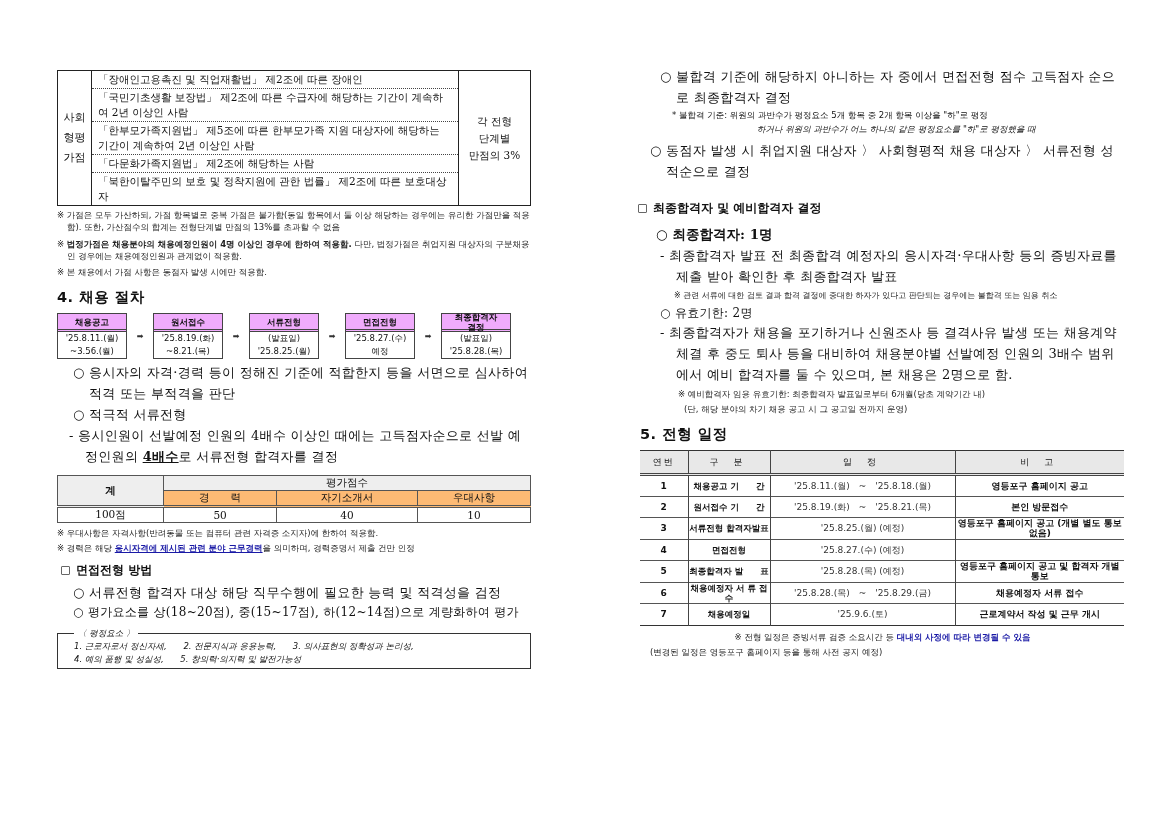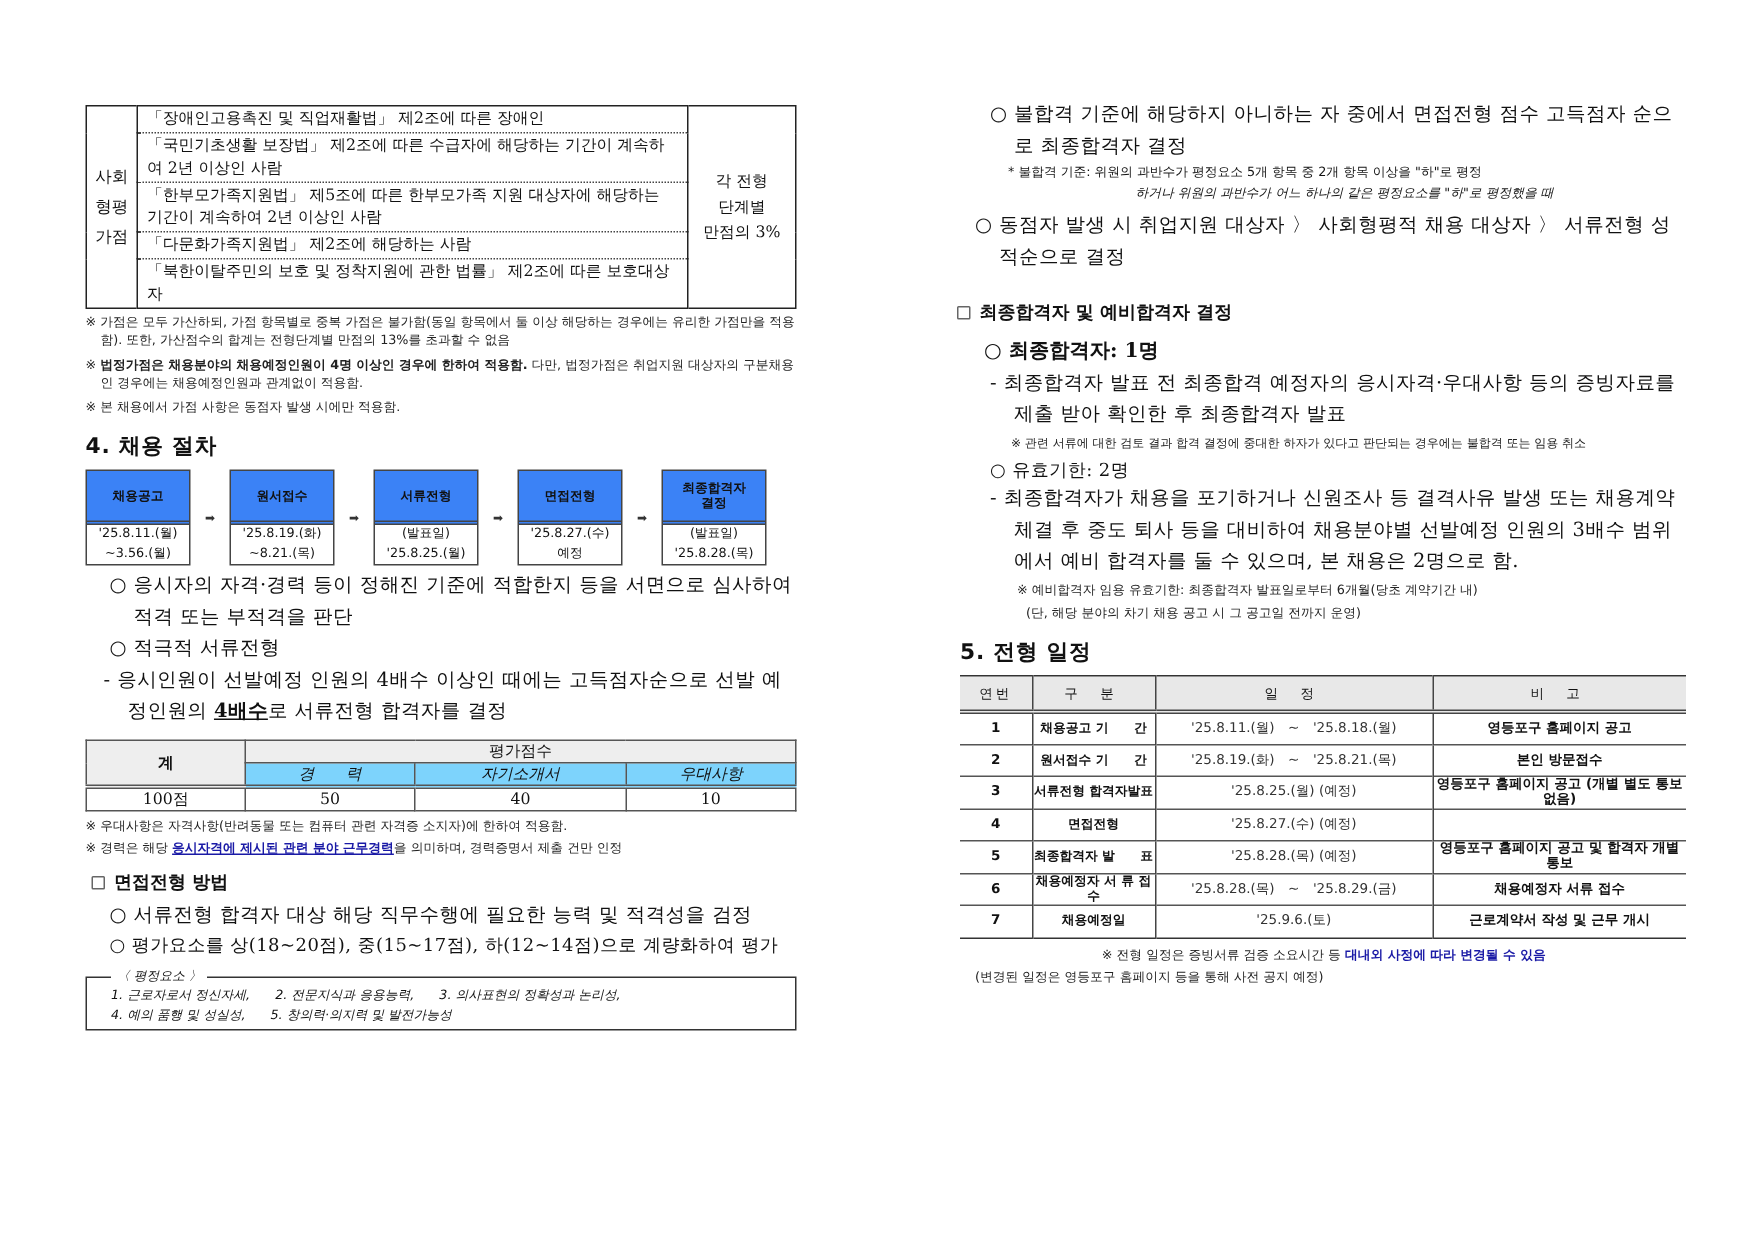--- a/index.html
+++ b/index.html
@@ -20,38 +20,38 @@
     .eq-table tr:last-child .item { border-bottom: none; }
 
     .note { font-size: 8.5px; line-height: 12px; padding-left: 10px; text-indent: -10px; margin-top: 3px; color: #222; }
     .note b { font-weight: bold; }
 
     h2.sec { font-size: 14.5px; font-weight: bold; margin-top: 10px; letter-spacing: 0.5px; }
 
     
     .proc { display: flex; align-items: center; margin-top: 6px; }
     .pbox { width: 70px; border: 1px solid #444; font-size: 8.5px; text-align: center; }
-    .pbox .ph { background: #3b82f6; font-weight: bold; height: 36px; display: flex; align-items: center; justify-content: center; border-bottom: 3px double #444; line-height: 10px; }
+    .pbox .ph { background: #f0abfc; font-weight: bold; height: 18px; display: flex; align-items: center; justify-content: center; border-bottom: 3px double #444; line-height: 10px; }
     .pbox .pb { line-height: 11px; padding: 1px 0; }
     .arrow { width: 26px; text-align: center; font-size: 8px; color: #333; }
 
     .subhead { font-size: 12px; font-weight: bold; margin-top: 12px; display: flex; align-items: center; }
     .sq { display: inline-block; width: 9px; height: 9px; border: 1px solid #666; border-radius: 1px; margin: 0 6px 0 4px; }
     .bul { font-size: 13px; line-height: 21px; padding-left: 24px; text-indent: -16px; margin-left: 8px; letter-spacing: 0.3px; }
     .bul.sm { font-size: 12px; line-height: 18px; }
     .dash { font-size: 13px; line-height: 21px; padding-left: 24px; text-indent: -16px; margin-left: 4px; letter-spacing: 0.3px; }
     .u { text-decoration: underline; font-weight: bold; }
     .blue-u { color: #1a1aa6; text-decoration: underline; font-weight: bold; }
     .blue-b { color: #1a1aa6; font-weight: bold; }
 
     
     .score { width: 474px; margin-top: 8px; font-size: 10.5px; border: 1px solid #333; }
     .score td { border: 1px solid #555; text-align: center; height: 15px; }
     .score .hd { background: #eeeeee; }
-    .score .hd2 { border-bottom: 3px double #555; background: #7dd3fc; font-style: italic; }
+    .score .hd2 { border-bottom: 3px double #555; background: #fdba74; }
     .score .total { width: 106px; font-weight: bold; }
 
     .eval-box { margin-top: 12px; border: 1px solid #333; width: 474px; position: relative; padding: 6px 8px 2px 16px; font-size: 8.5px; line-height: 13px; font-style: italic; }
     .eval-box .legend { position: absolute; top: -7px; left: 16px; background: #fff; padding: 0 4px; font-size: 8.5px; }
     .eval-box .row span { margin-right: 14px; }
 
     
     .rsmall { font-size: 8.5px; line-height: 14px; margin-left: 32px; }
     .rsmall .ind { display: block; padding-left: 85px; font-style: italic; }
     .final-head { font-size: 13.5px; font-weight: bold; line-height: 22px; margin-left: 16px; margin-top: 6px; }

